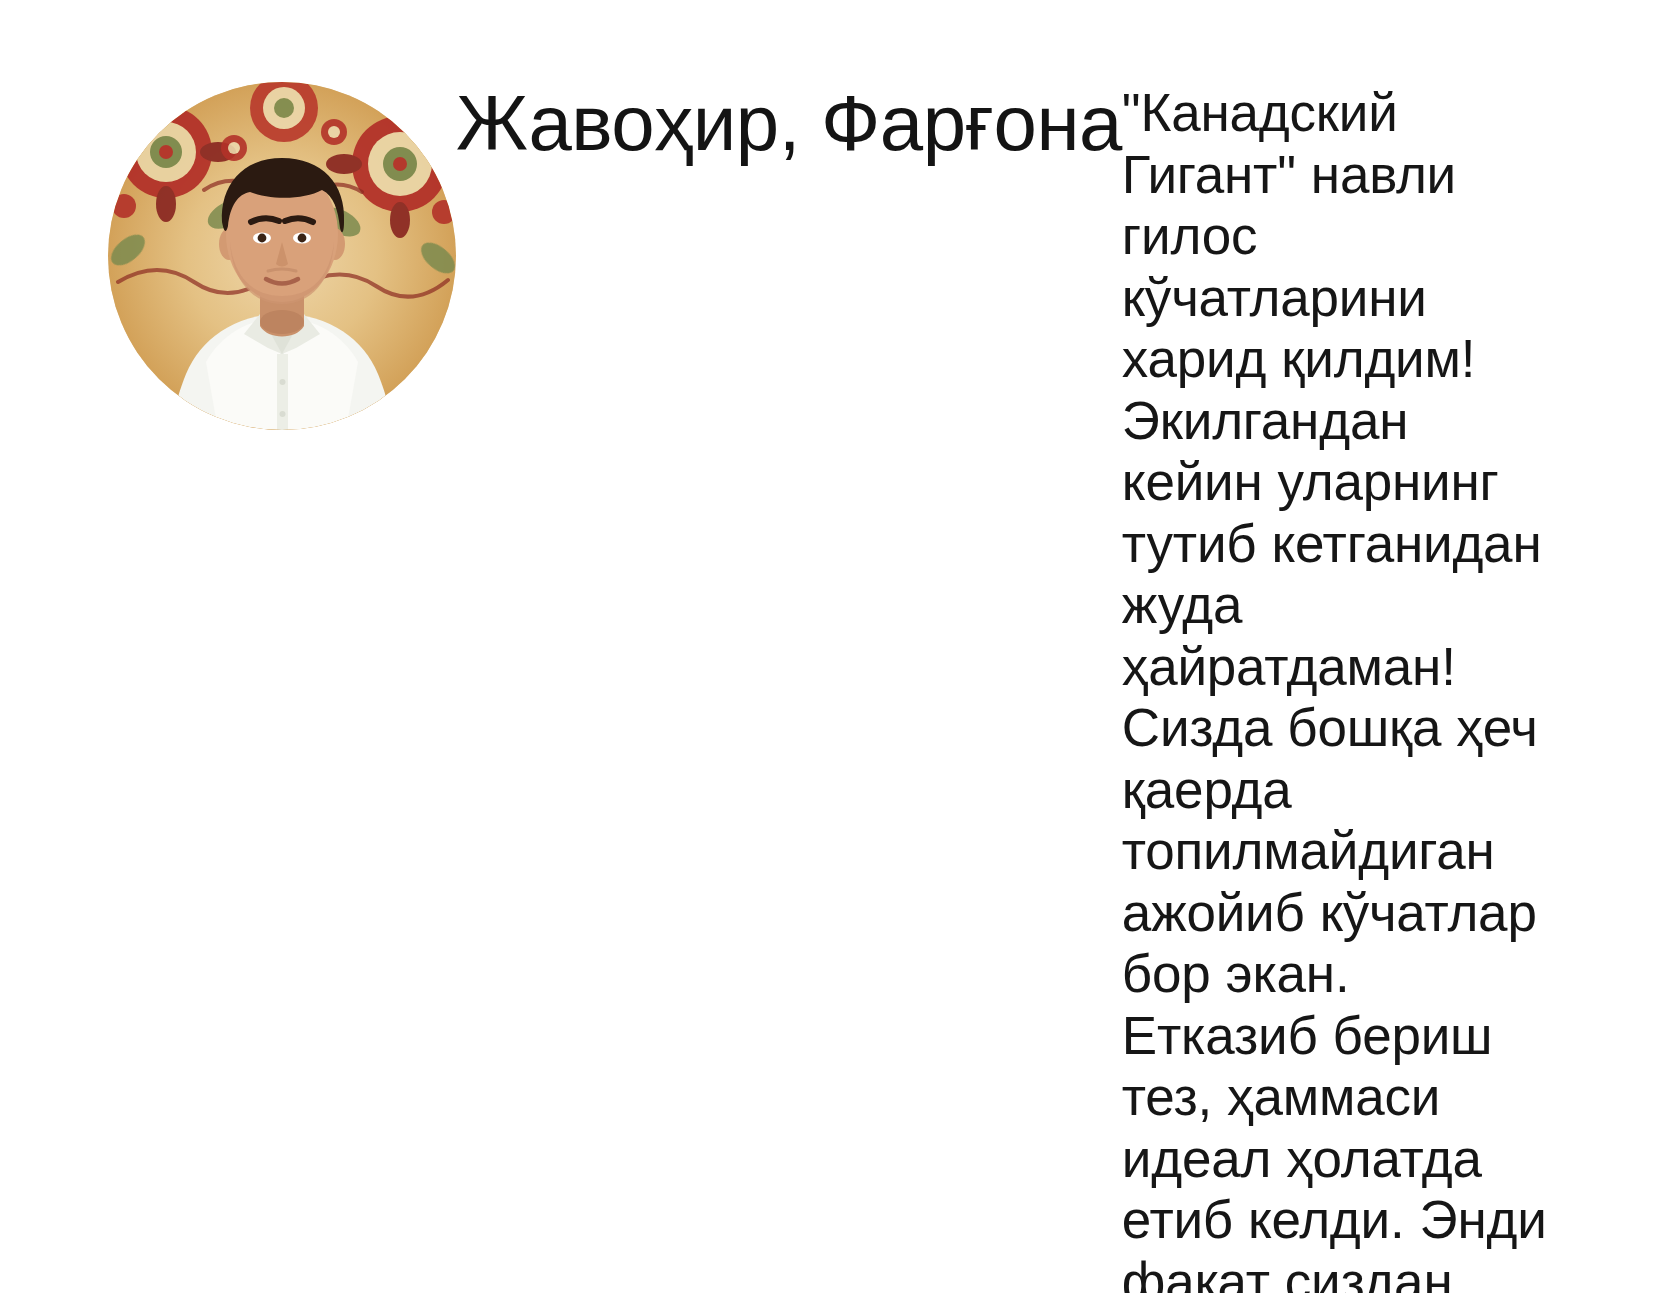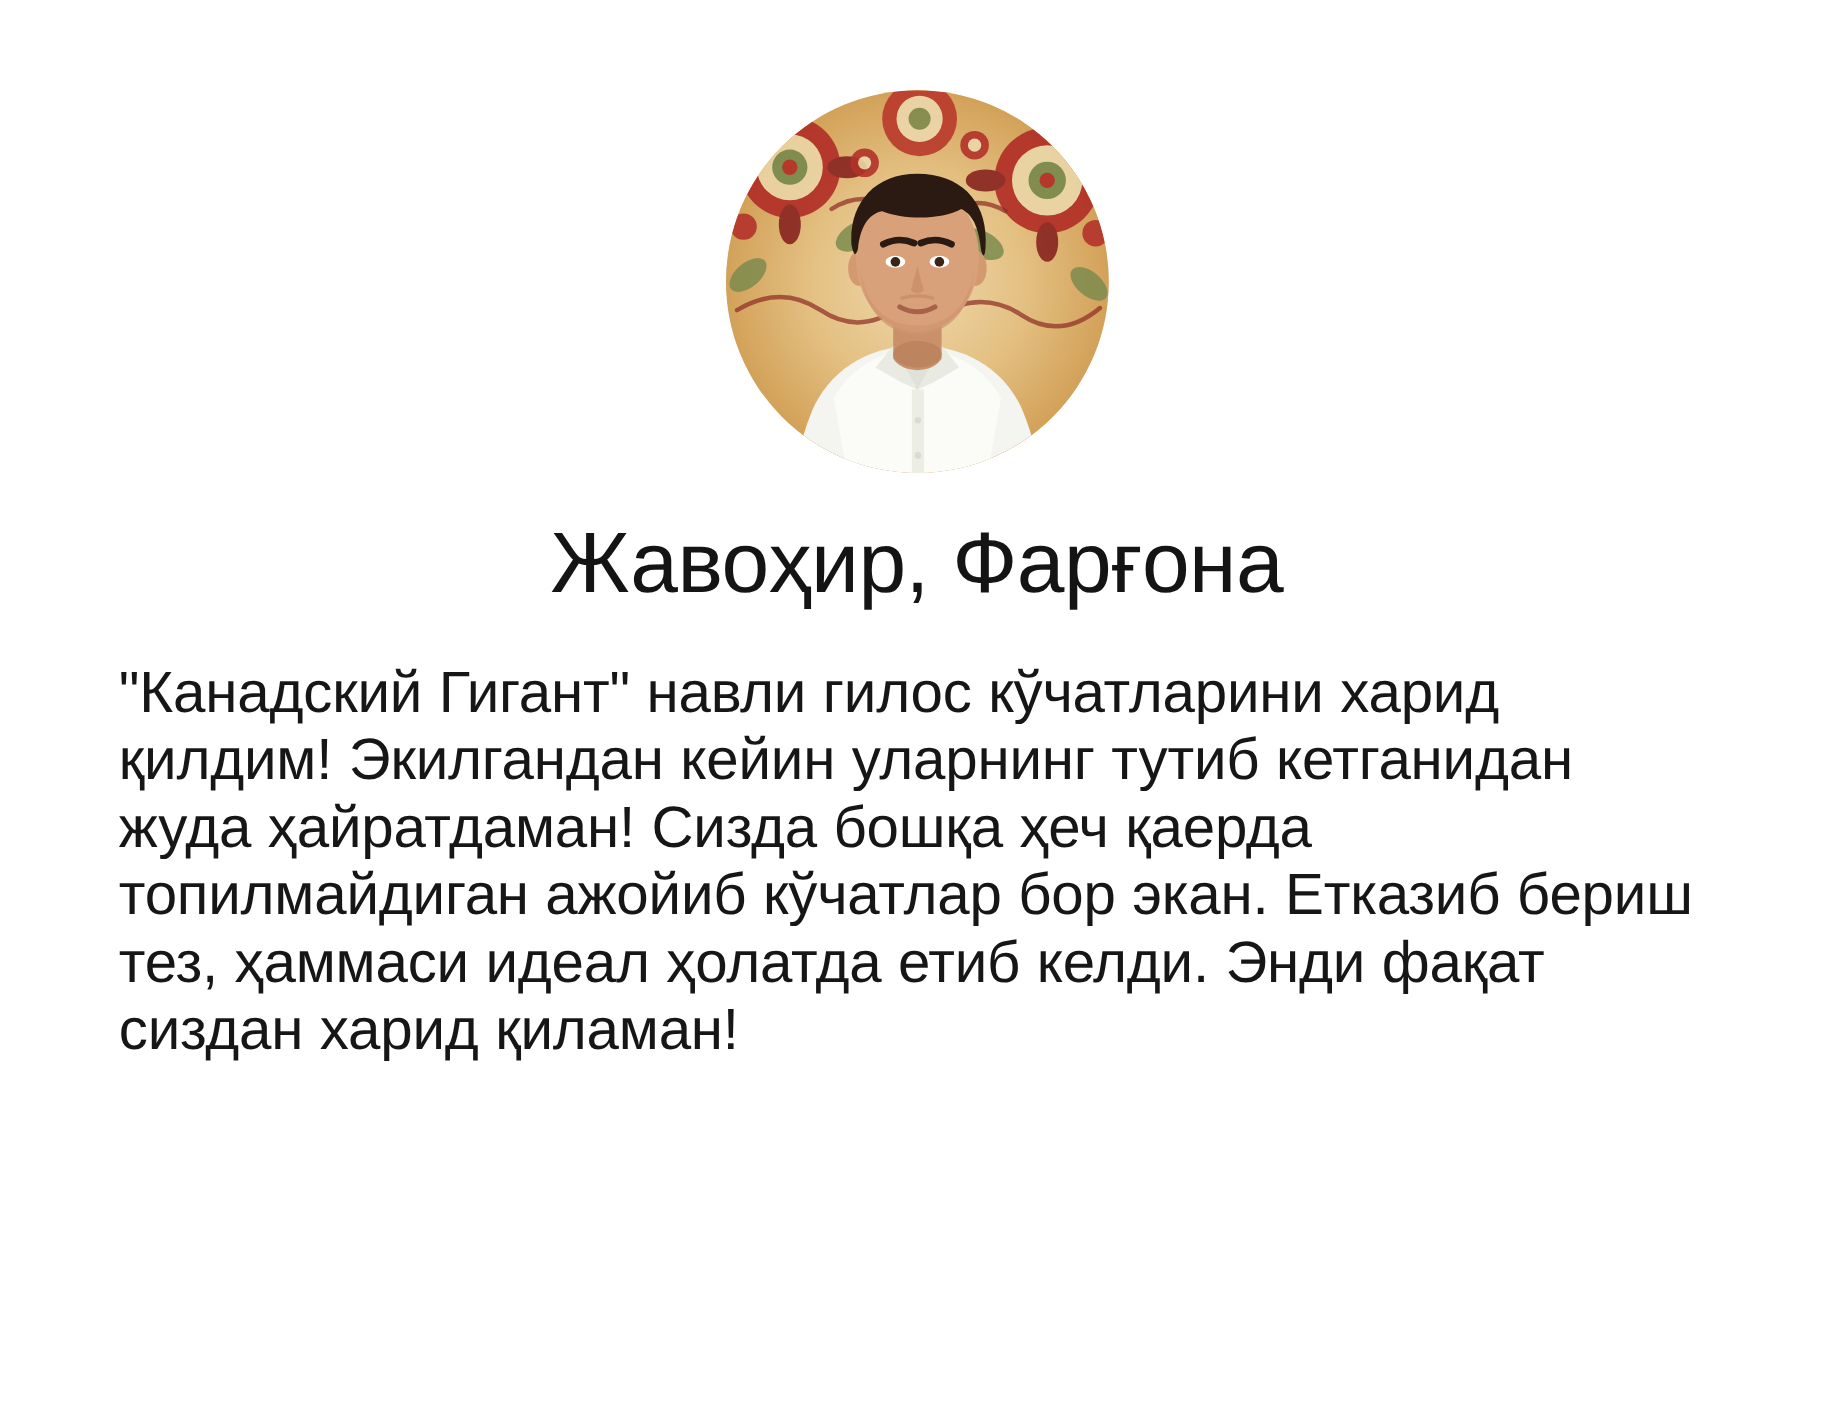--- a/index.html
+++ b/index.html
@@ -15,21 +15,21 @@
     overflow: hidden;
   }
 
   .testimonial-card {
     box-sizing: border-box;
     width: 1659px;
     height: 1293px;
     background: #ffffff;
     padding: 82px 100px 0 108px;
     display: flex;
-    flex-direction: column;
+    flex-direction: row;
     align-items: flex-start;
   }
 
   
   .avatar-wrap {
     width: 100%;
     display: flex;
     justify-content: center;
     margin-bottom: 40px;
   }

